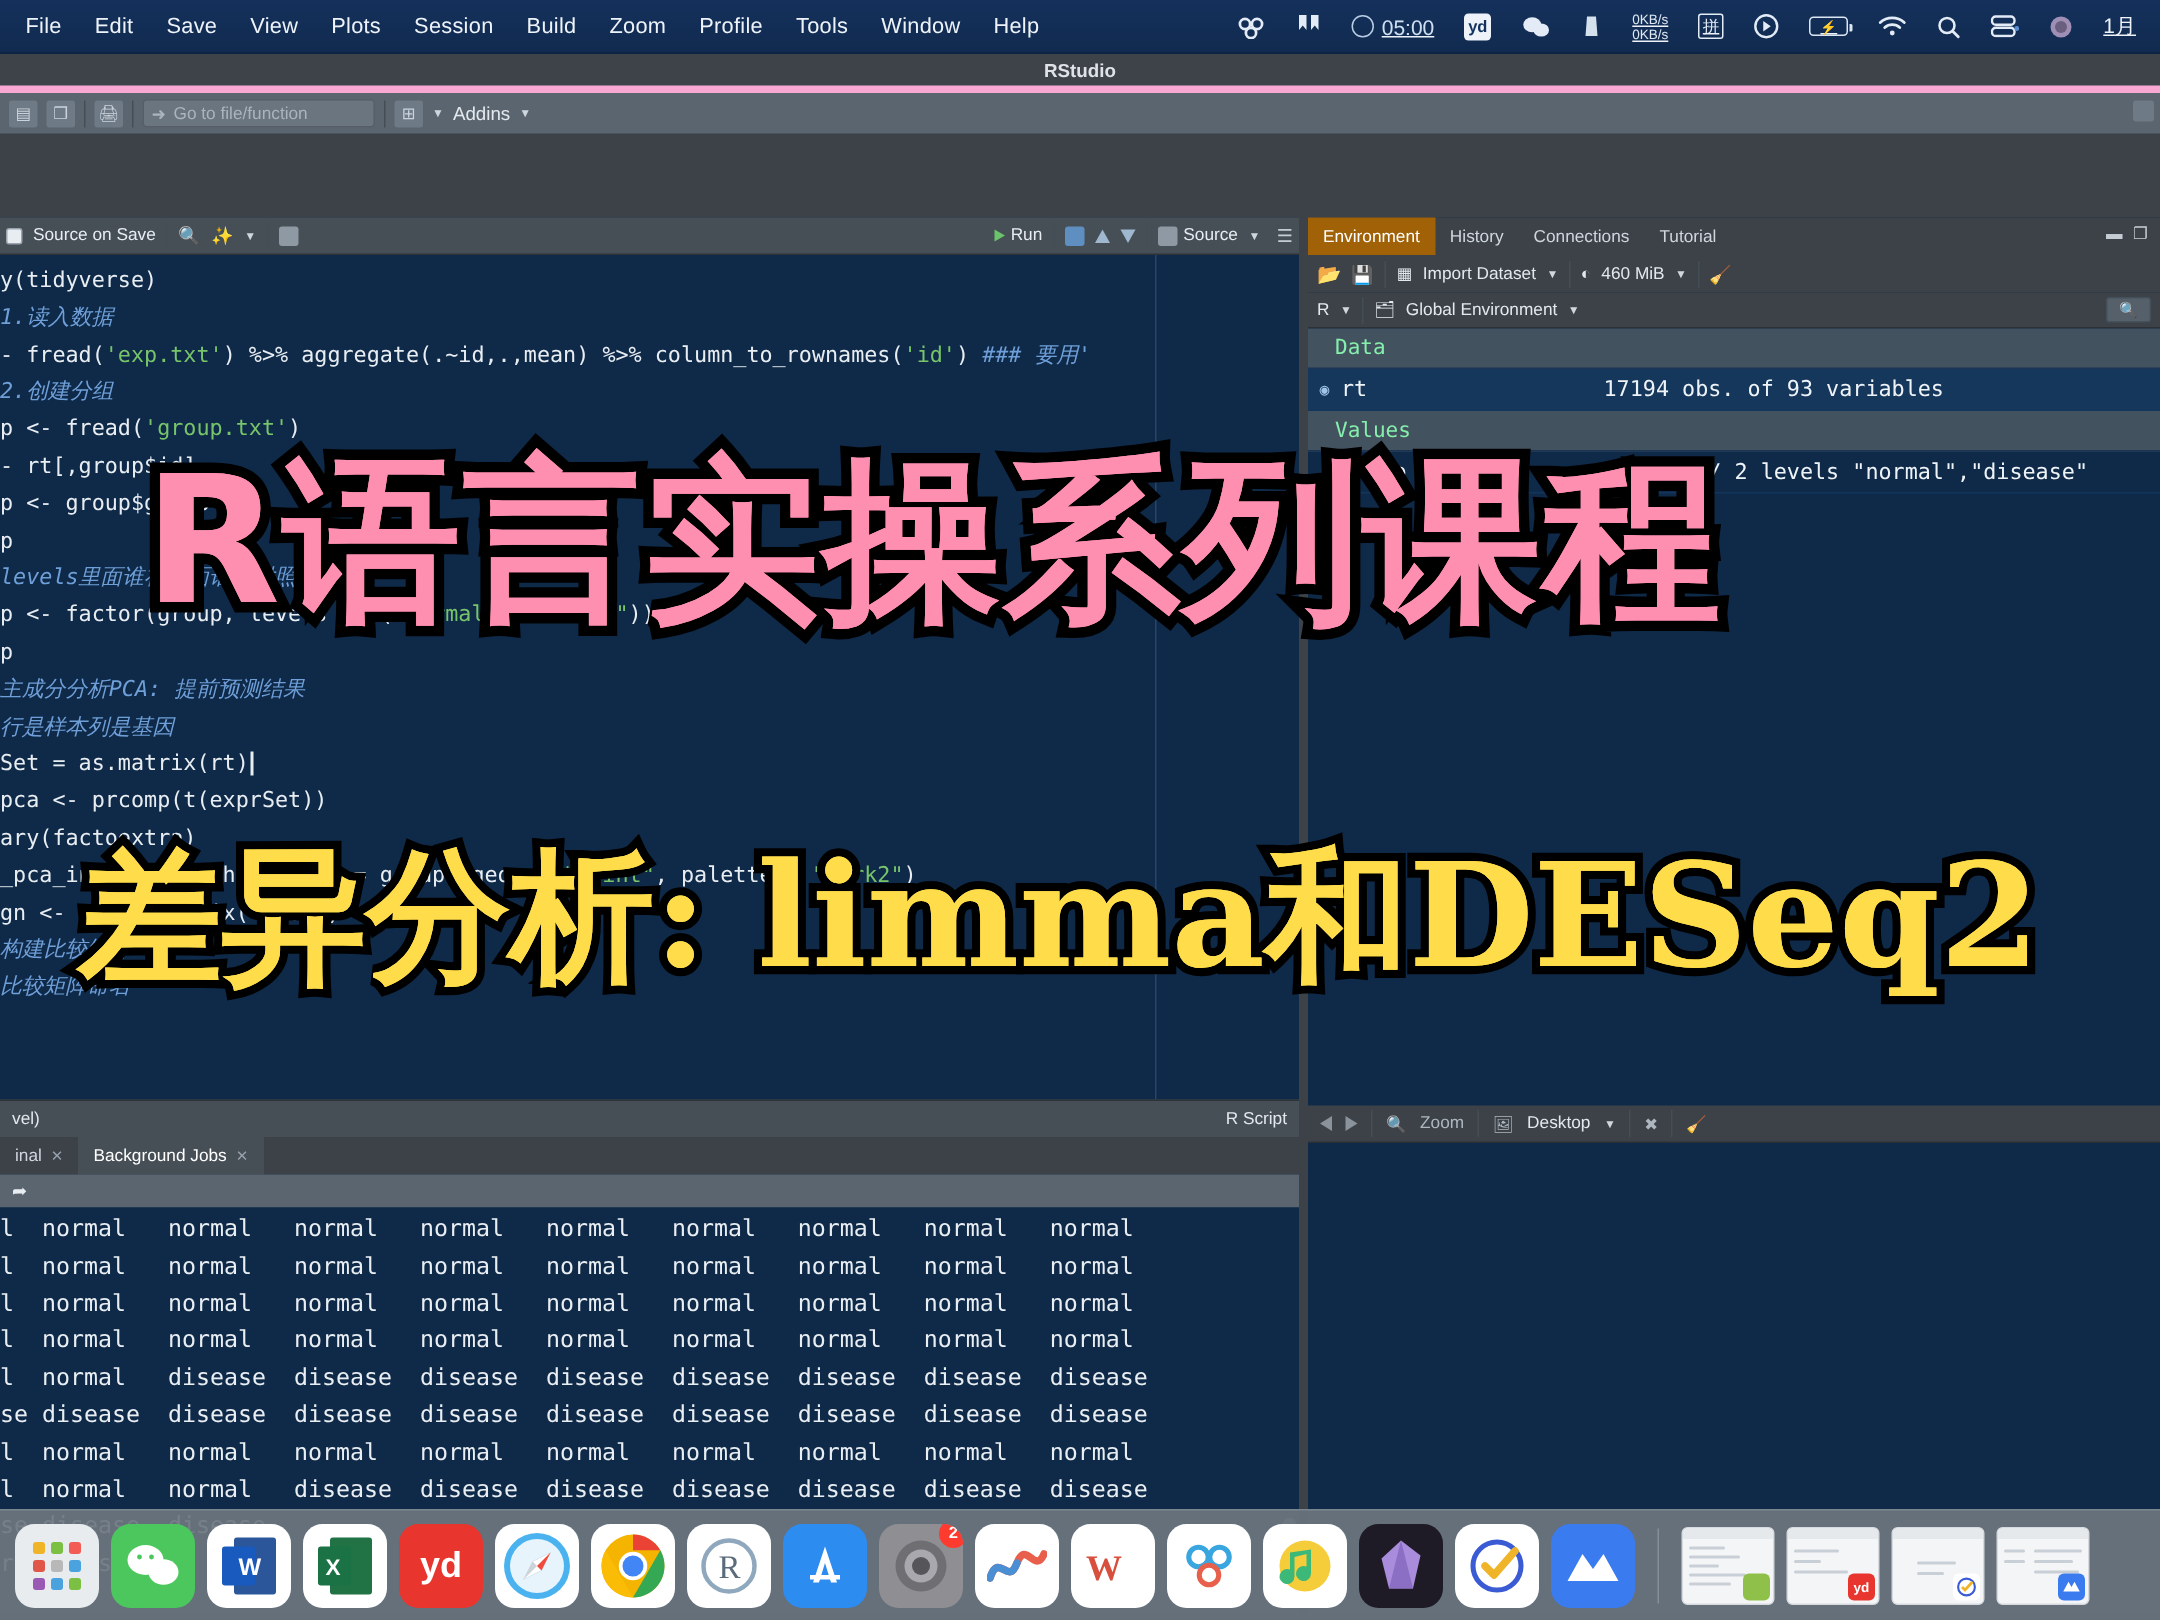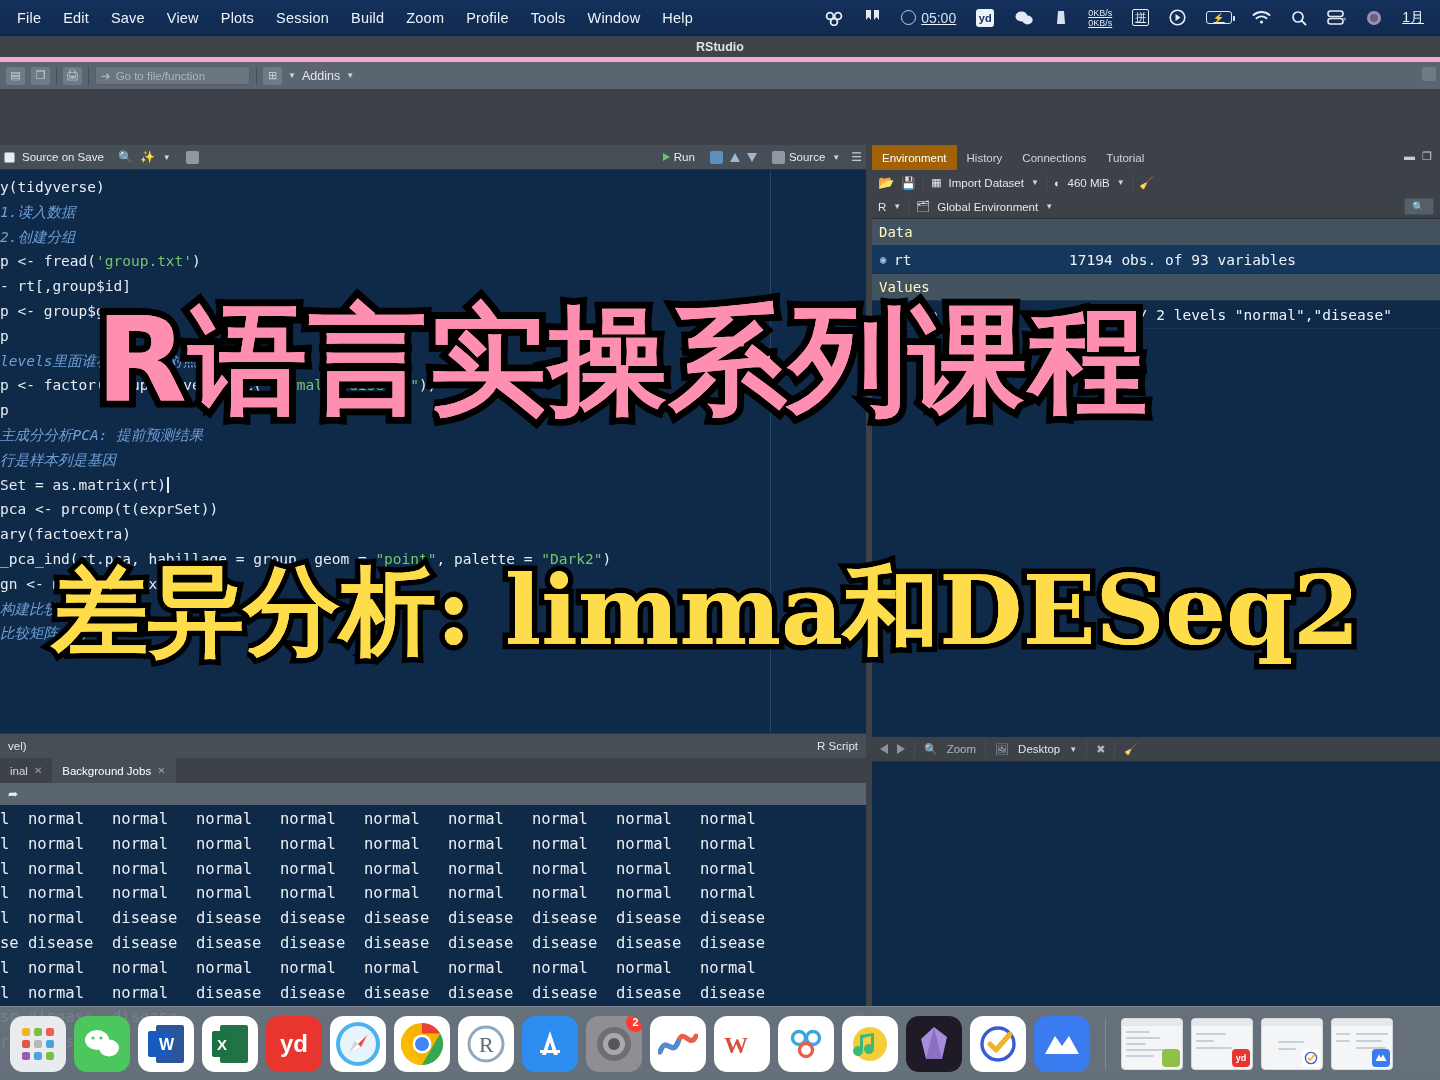--- a/index.html
+++ b/index.html
@@ -127,22 +127,22 @@
             background:#3c4248; display:flex; align-items:center; gap:7px; padding-left:6px;
             color:#e3e8ed; font-size:11.5px;}
   .env-tb2 { position:absolute; left:872px; top:105px; width:568px; height:24px;
              background:#3c4248; display:flex; align-items:center; gap:7px; padding-left:6px;
              color:#e3e8ed; font-size:11.5px; border-bottom:1px solid #2b3136;}
   .env-search { position:absolute; right:6px; top:108px; width:30px; height:17px;
                 background:#55606b;border:1px solid #44505a;border-radius:2px;
                 display:flex;align-items:center;justify-content:center;color:#c5ced7;font-size:10px;}
   .env-body { position:absolute; left:872px; top:129px; width:568px; height:515px;
               background:#0f2a49; }
-  .env-grp { height: 27px; background: #43525f; color:#fef9c3; font-size:14px;
-             display:flex; align-items:center; padding-left:7px;
+  .env-grp { height: 27px; background: #43525f; color:#86efac; font-size:14px;
+             display:flex; align-items:center; padding-left:18px;
              border-bottom:1px solid #1b3454; font-family:"DejaVu Sans Mono", monospace;}
   .env-row { height: 28px; display:flex; align-items:center; color:#eef3f8;
              font-family:"DejaVu Sans Mono", monospace; font-size:14.5px;
              border-bottom:1px solid #12355c;}
   .env-row.sel { background:#16375c; }
   .env-row .exp { width:22px; text-align:center; color:#9fc4e8; font-size:11px;}
   .env-row .nm { width: 175px; }
   .env-row .vl { flex:1; white-space:nowrap; overflow:hidden; }
 
   
@@ -349,20 +349,21 @@
       </div>
       <div class="src-minmax">
         <span class="mm">▬</span>
         <span class="mm">❐</span>
       </div>
 
       <div class="codearea">
         <div class="code">
           <div class="cl"><span class="c-fn">y(tidyverse)</span></div>
           <div class="cl c-com">1.读入数据</div>
+          <div class="cl">- fread(<span class="c-str">'exp.txt'</span>) %&gt;% aggregate(.~id,.,mean) %&gt;% column_to_rownames(<span class="c-str">'id'</span>) <span class="c-com">### 要用'</span></div>
           <div class="cl c-com">2.创建分组</div>
           <div class="cl">p &lt;- fread(<span class="c-str">'group.txt'</span>)</div>
           <div class="cl">- rt[,group$id]</div>
           <div class="cl">p &lt;- group$group</div>
           <div class="cl">p</div>
           <div class="cl c-com">levels里面谁在前面谁是对照组</div>
           <div class="cl">p &lt;- factor(group, levels = c(<span class="c-str">"normal"</span>,<span class="c-str">"disease"</span>))</div>
           <div class="cl">p</div>
           <div class="cl c-com">主成分分析PCA: 提前预测结果</div>
           <div class="cl c-com">行是样本列是基因</div>

